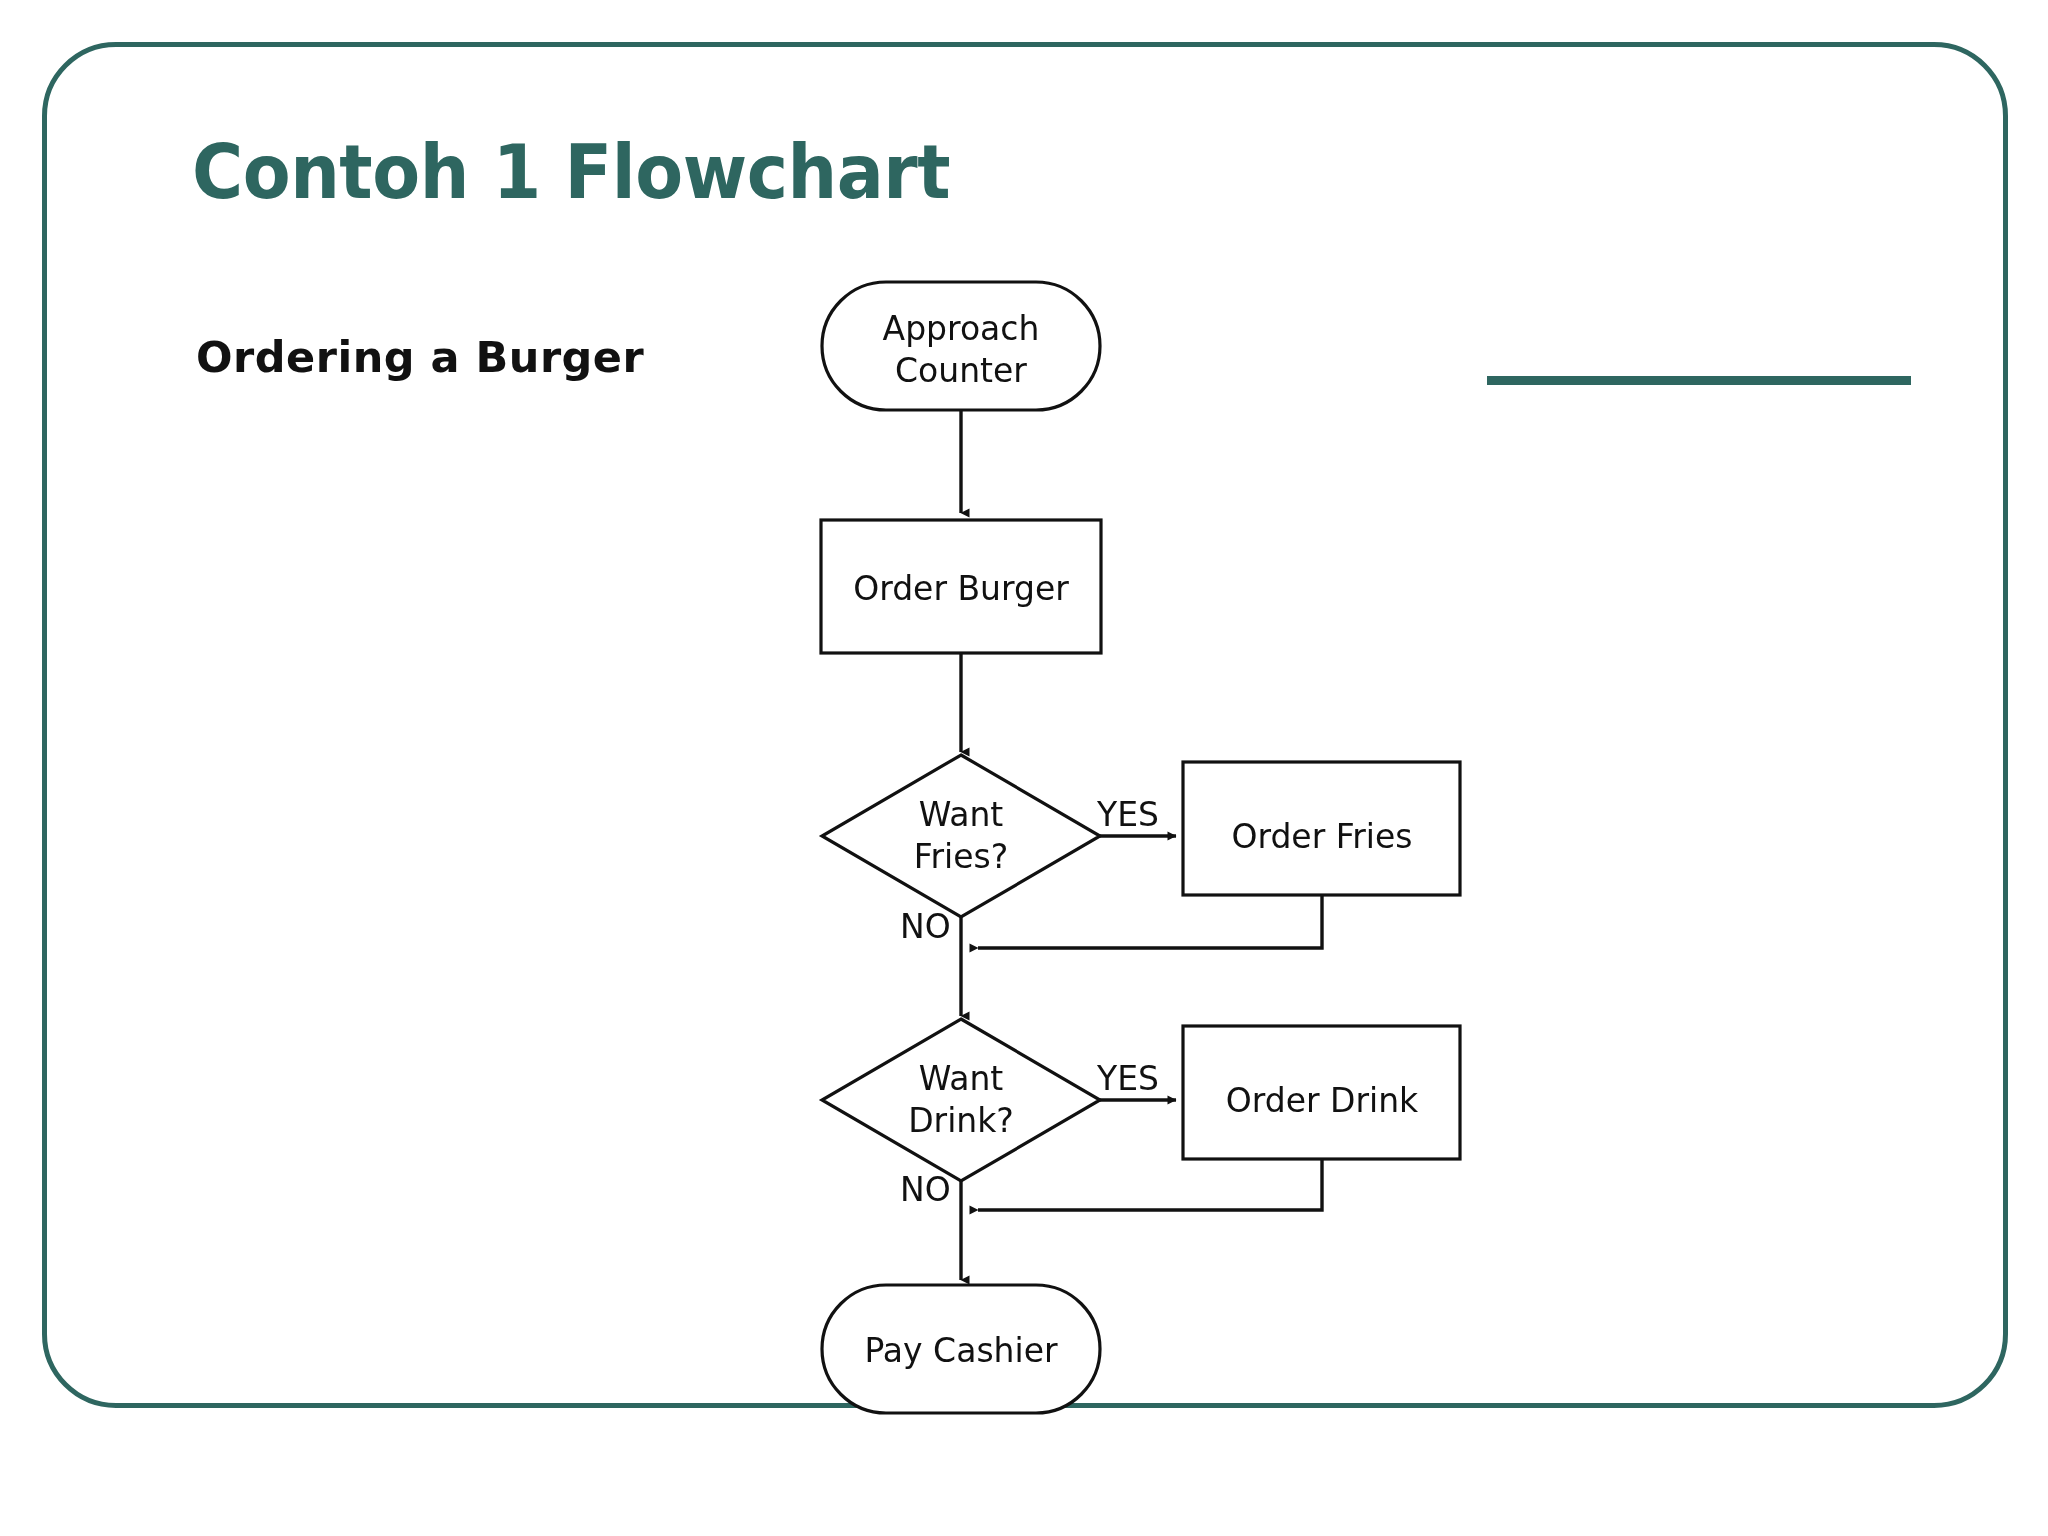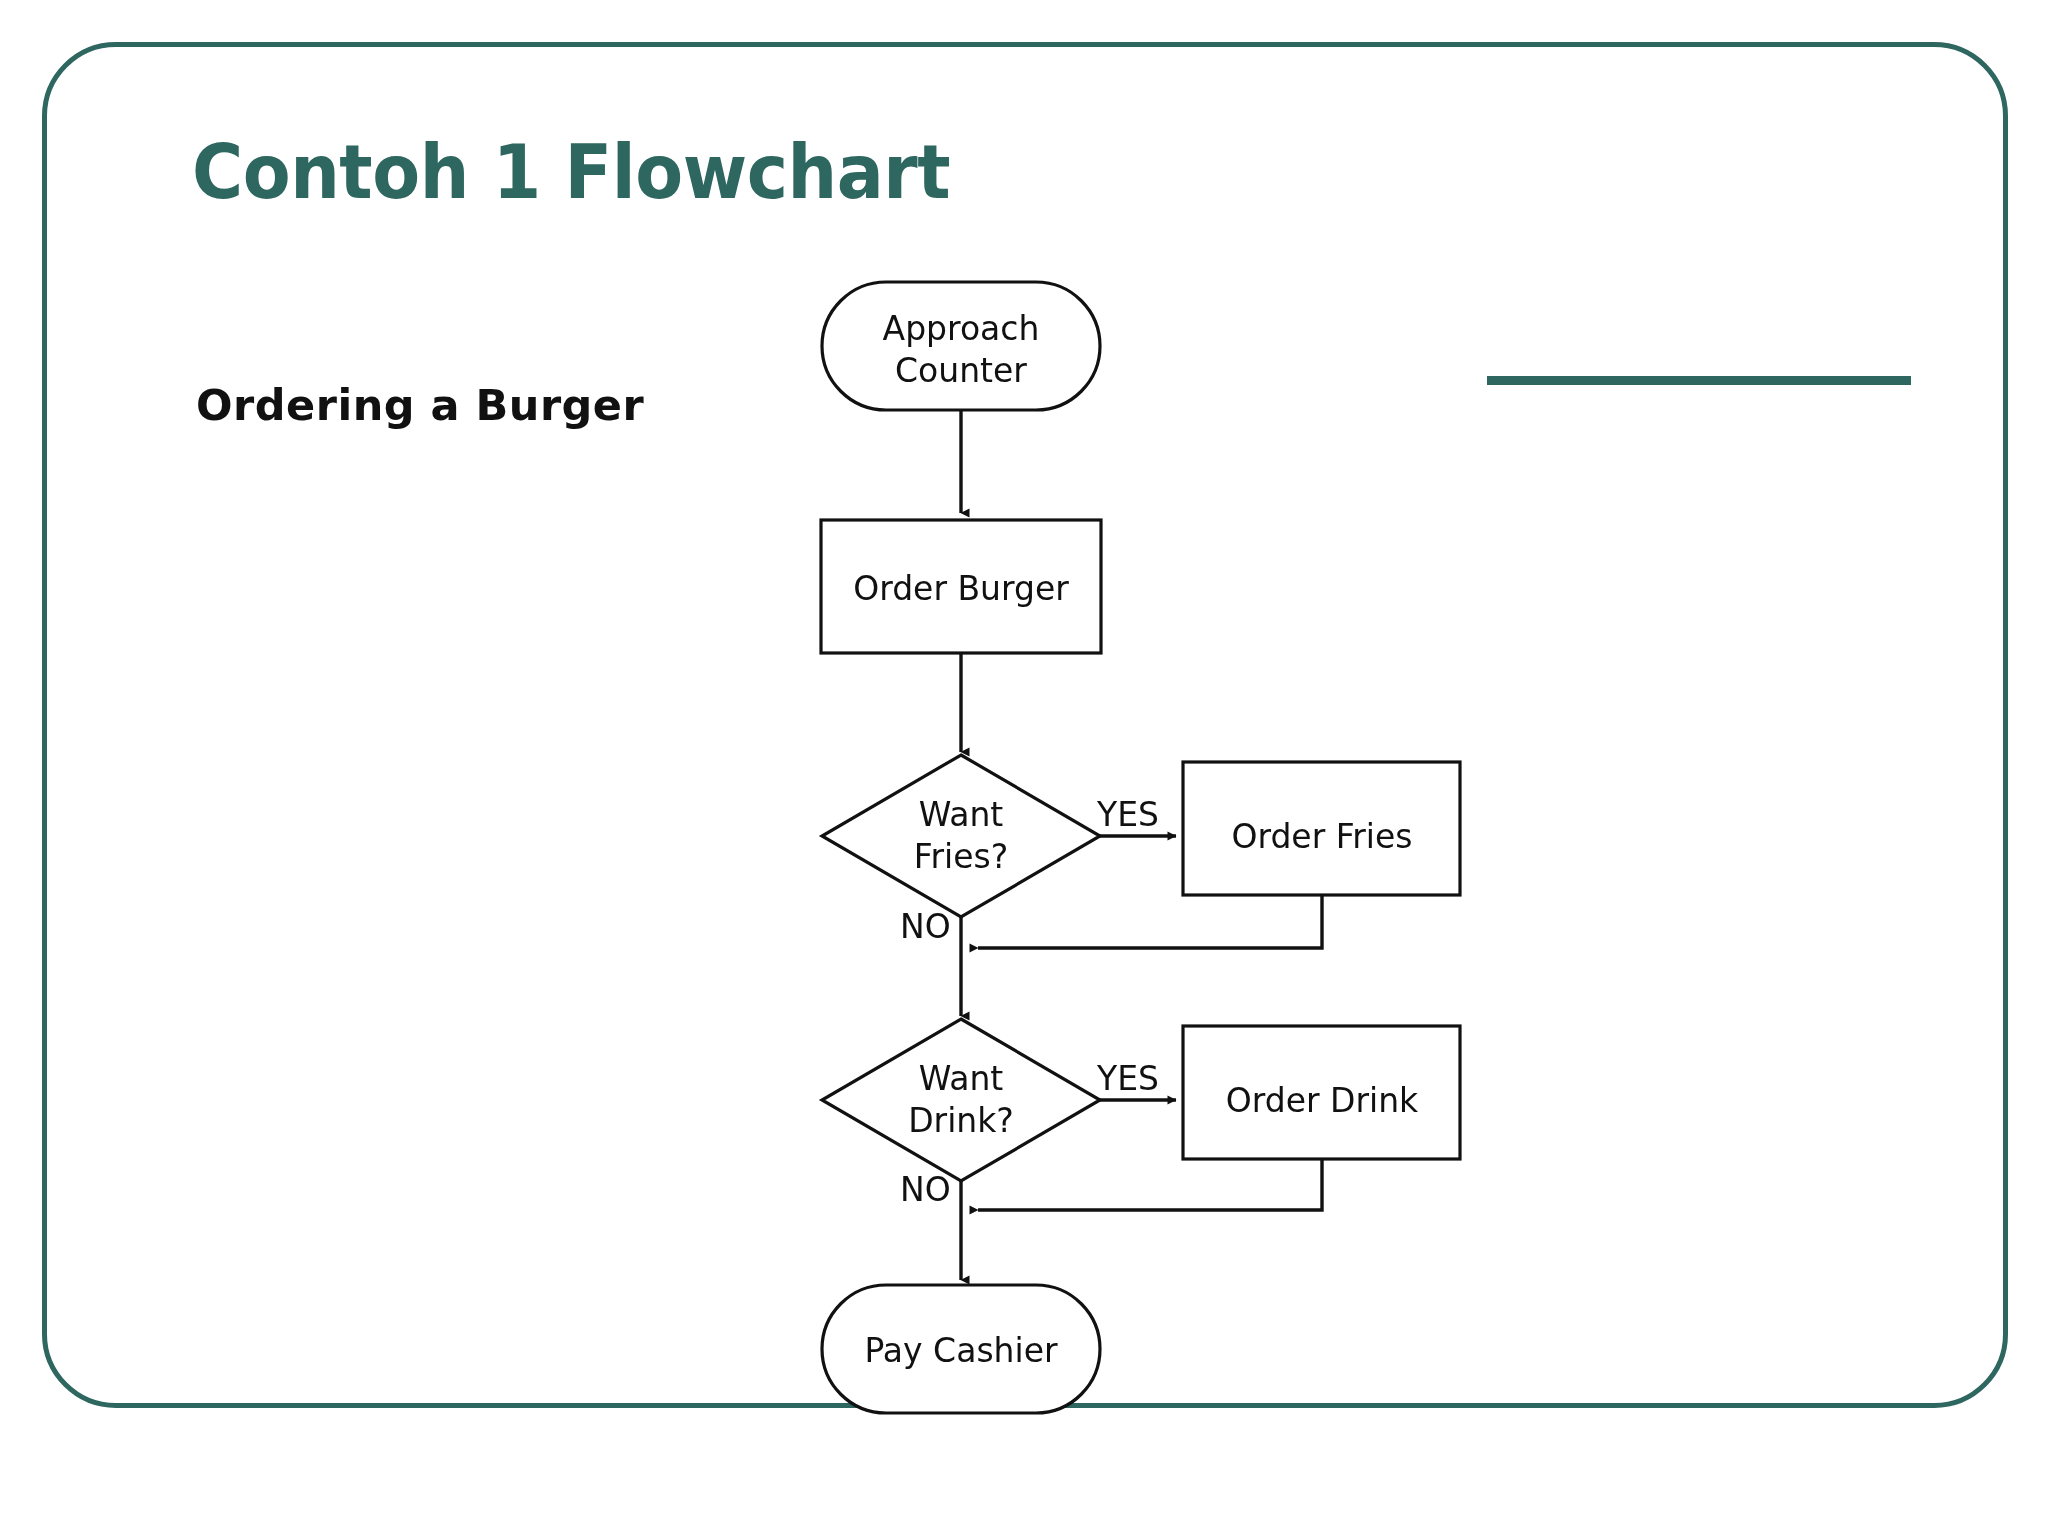--- a/index.html
+++ b/index.html
@@ -64,21 +64,20 @@
   #caption {
     position: absolute;
     left: 196px;
     top: 330px;
     font-family: "DejaVu Sans", sans-serif;
     font-weight: bold;
     font-size: 43px;
     line-height: 1.28;
     color: #111111;
     letter-spacing: 0.5px;
-    margin-top: 48px;
     -webkit-font-smoothing: none;
   }
   #caption div { white-space: nowrap; }
 
   
   #flow {
     position: absolute;
     left: 0;
     top: 0;
     width: 2048px;

